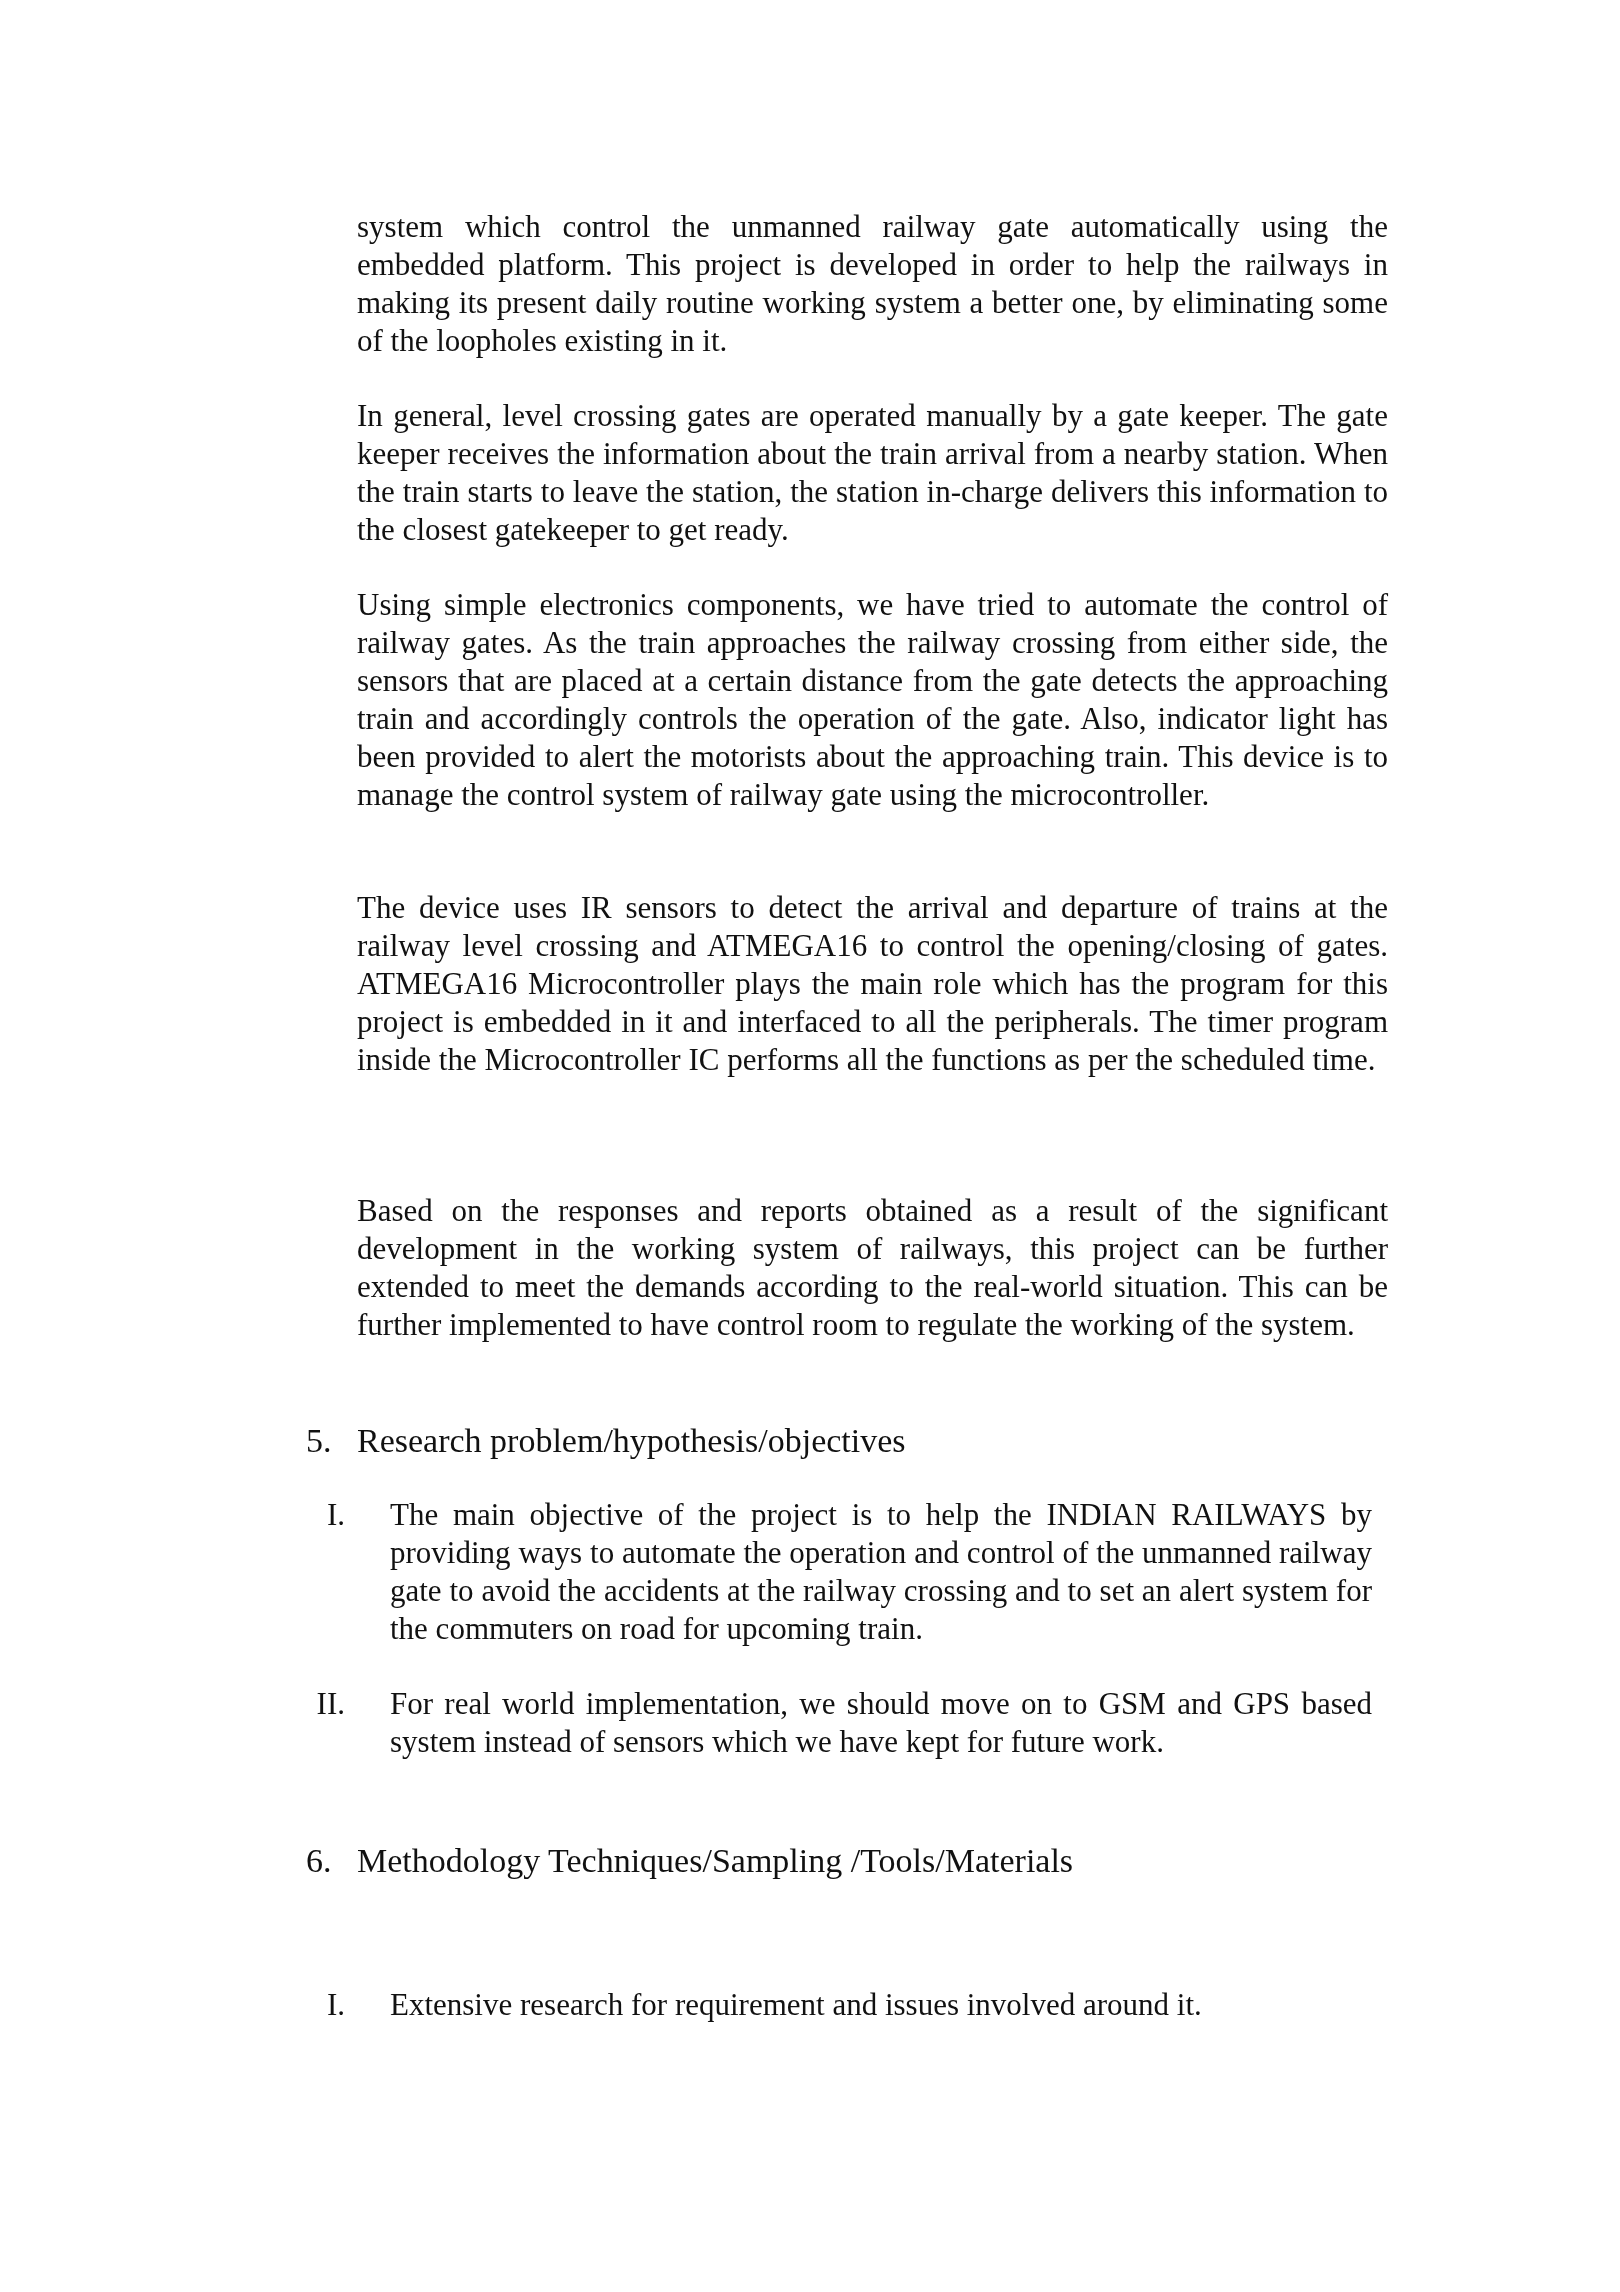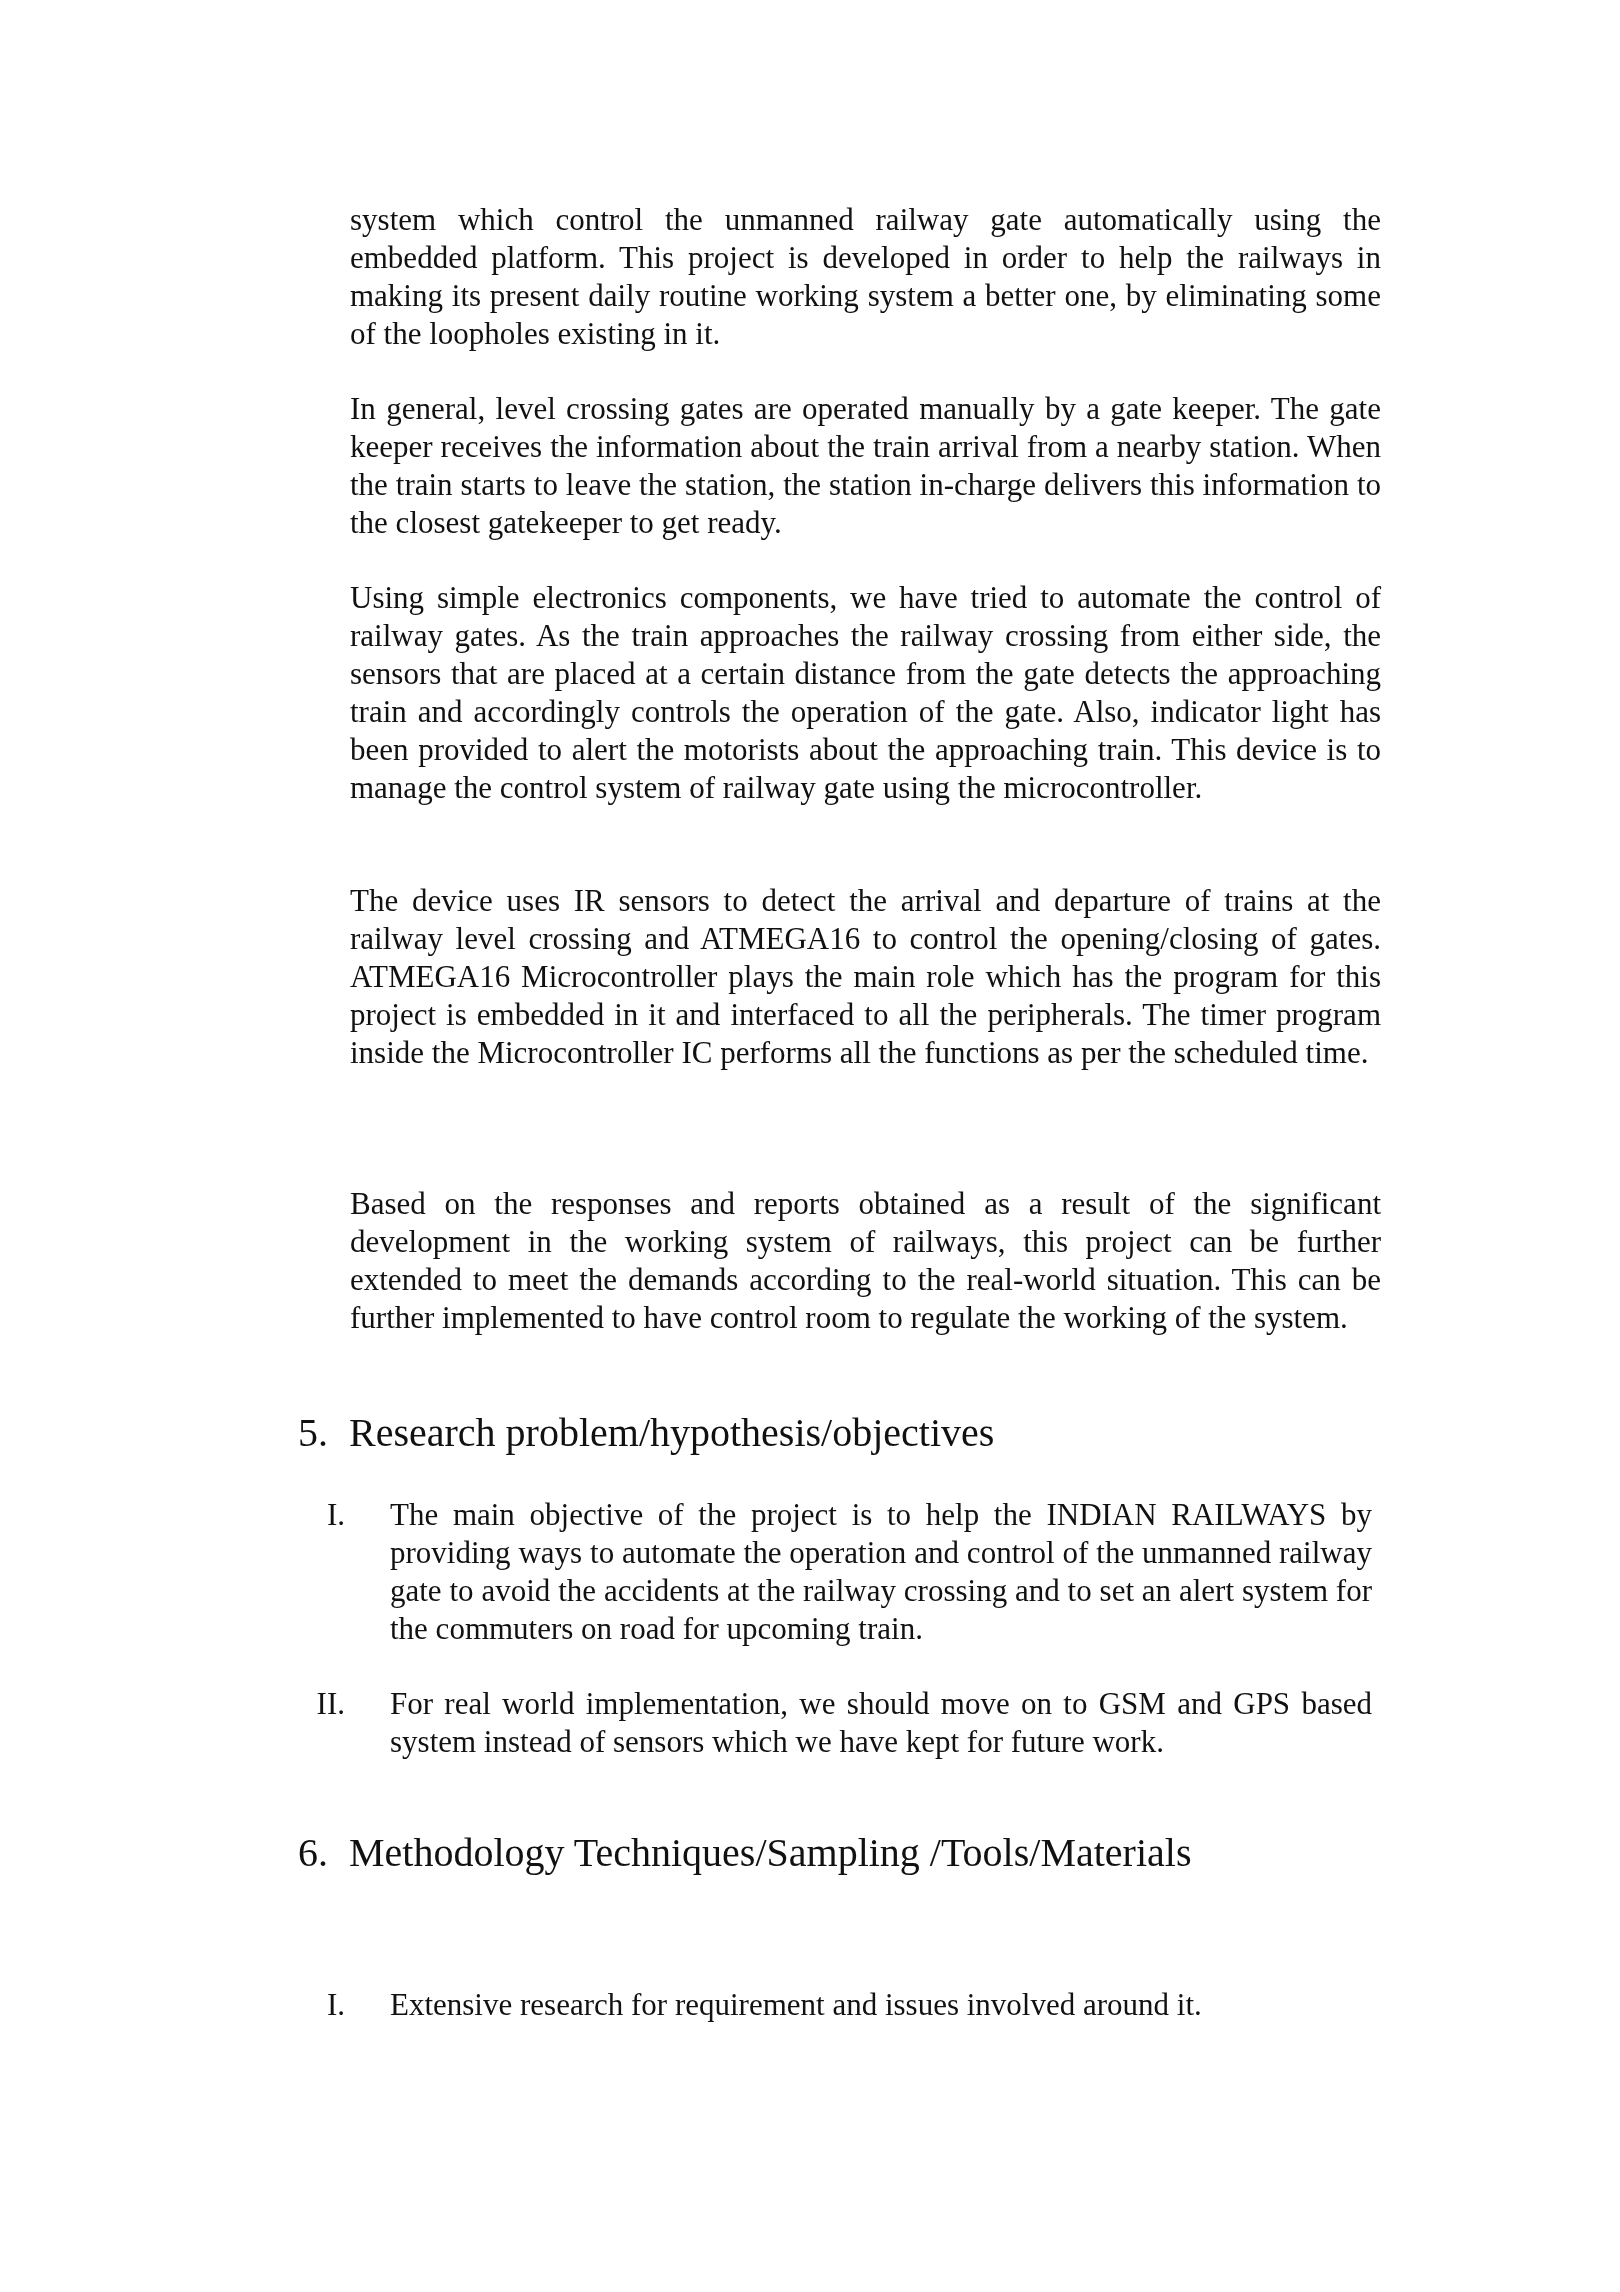--- a/index.html
+++ b/index.html
@@ -21,28 +21,28 @@
       width: 1620px;
       height: 2293px;
     }
     .para {
       position: absolute;
       left: 345px;
       width: 1031px;
       font-size: 31px;
       line-height: 38px;
       text-align: justify;
-      margin: 5px;
+      margin: 12px;
     }
     .heading {
       position: absolute;
       left: 294px;
-      font-size: 40px;
+      font-size: 34px;
       line-height: 41px;
-      margin: 4px;
+      margin: 12px;
       font-weight: normal;
       white-space: nowrap;
     }
     .heading .num {
       display: inline-block;
       width: 51px;
     }
     .list-item {
       position: absolute;
       left: 294px;

